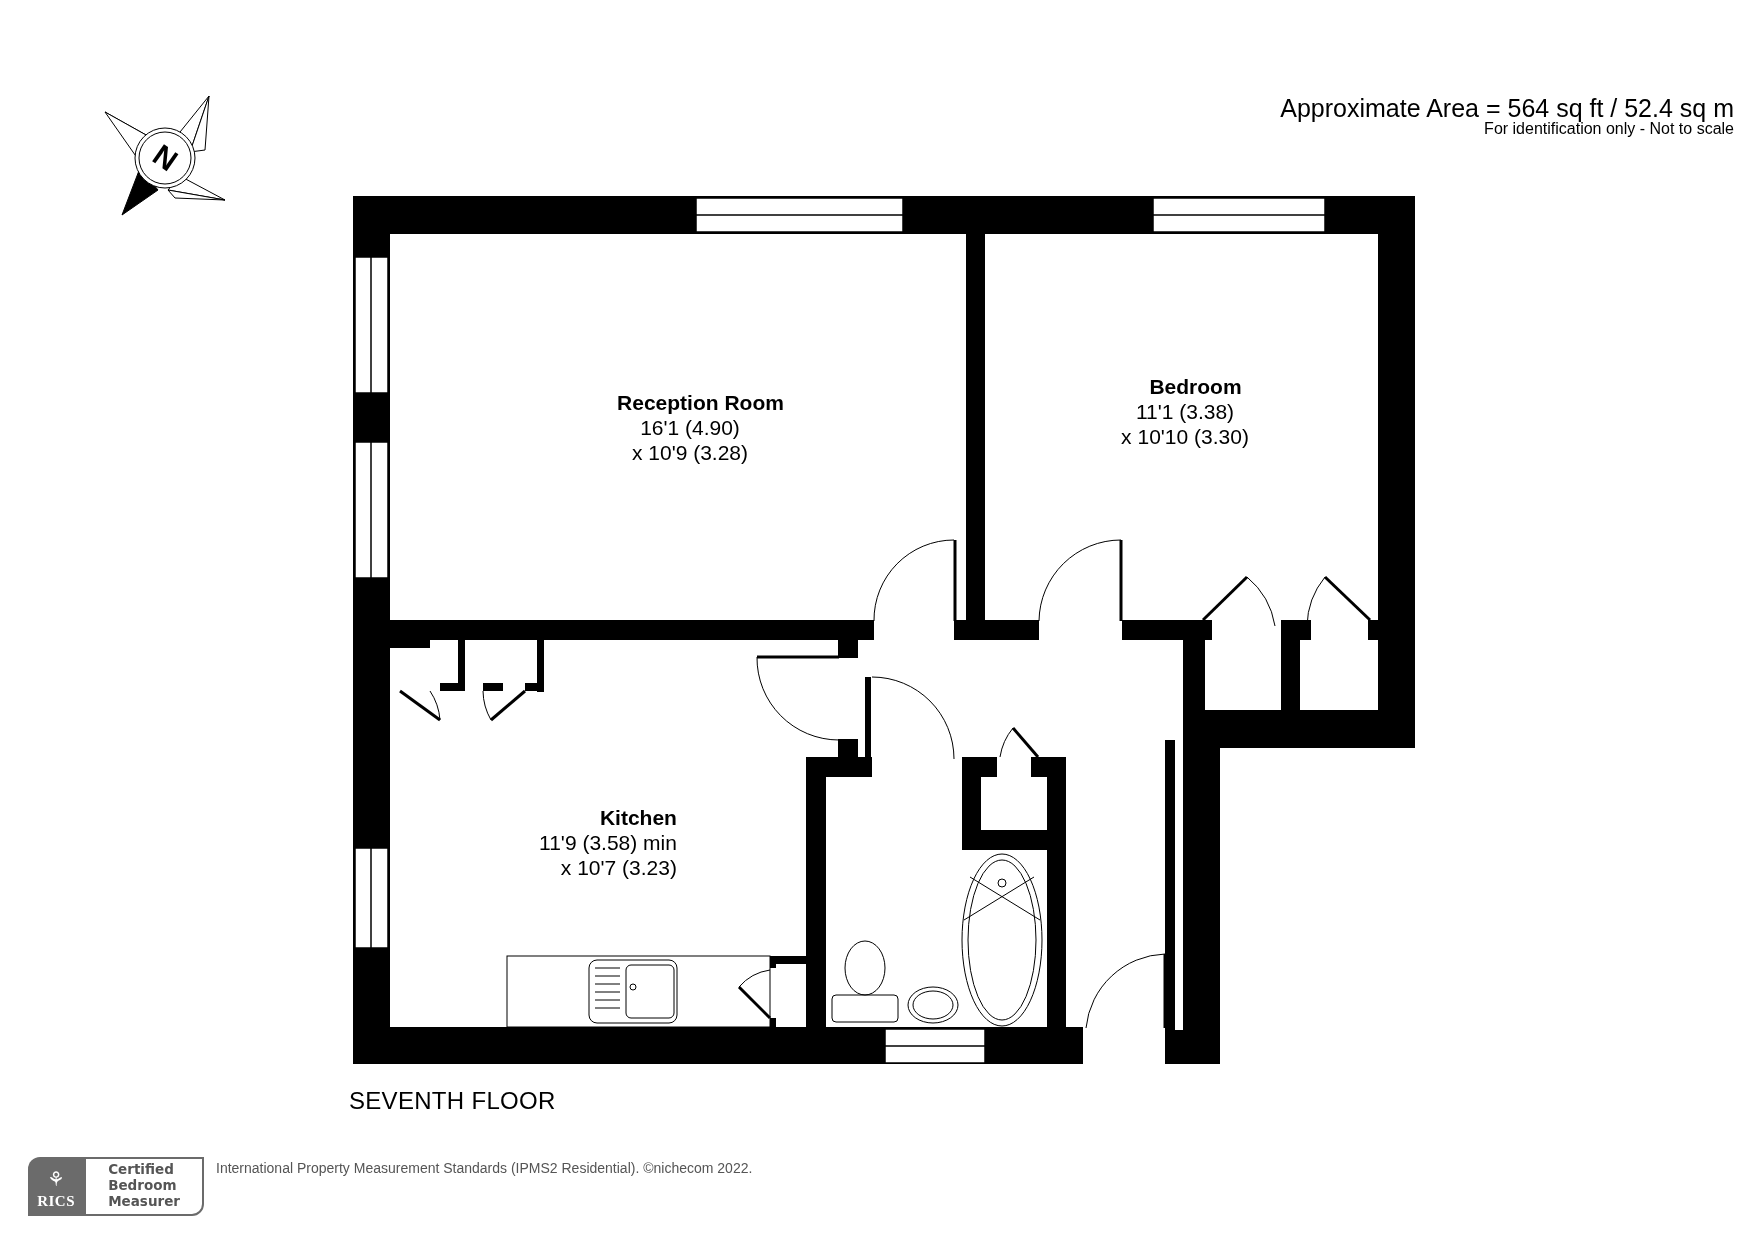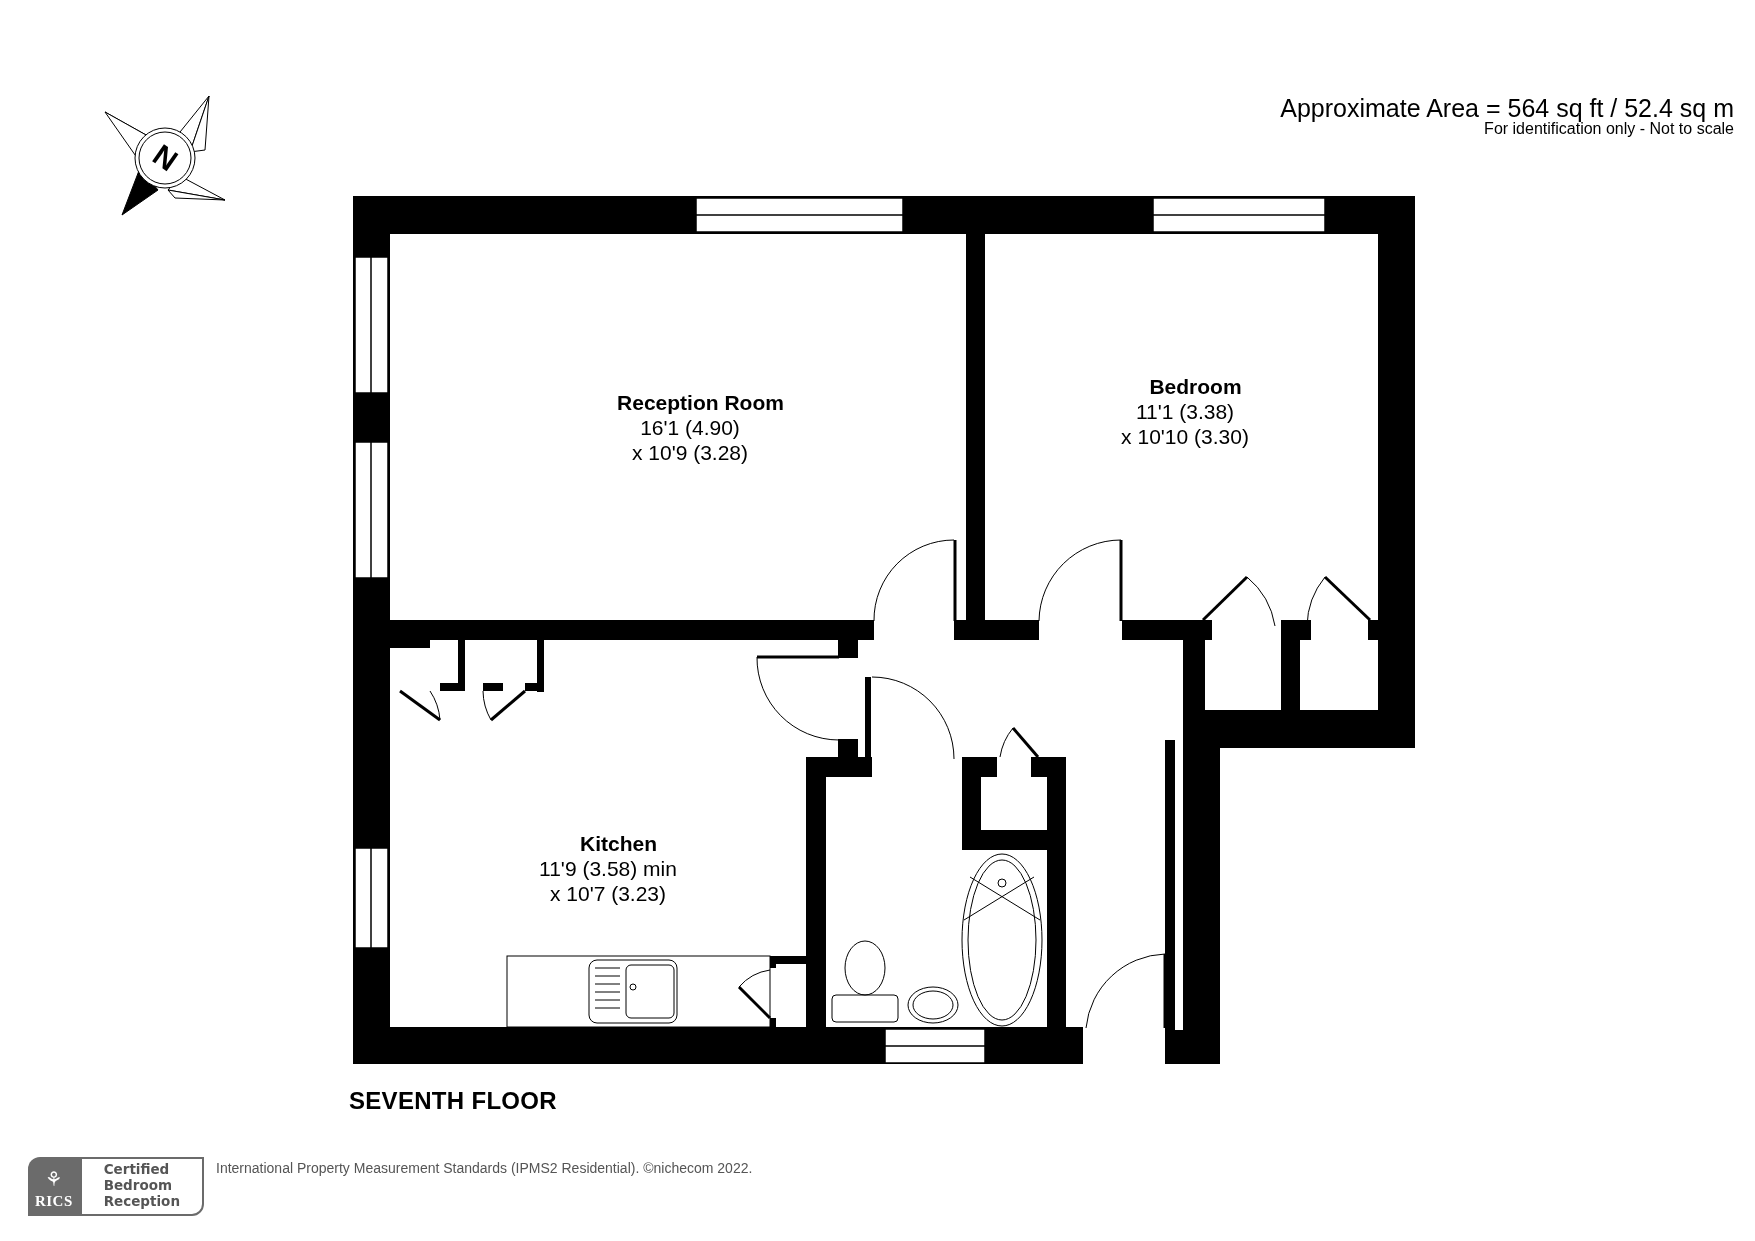--- a/index.html
+++ b/index.html
@@ -2,21 +2,21 @@
 <html><head>
 <meta charset="utf-8">
 <style>
   html, body { margin: 0; padding: 0; background: #ffffff; }
   body { width: 1755px; height: 1241px; position: relative; overflow: hidden; font-family: "Liberation Sans", sans-serif; color: #000; }
   .area-title { position: absolute; right: 21px; top: 82px; font-size: 25px; white-space: nowrap; margin-top: 12px; }
   .area-sub { position: absolute; right: 21px; top: 120px; font-size: 16px; white-space: nowrap; }
   svg.plan { position: absolute; left: 0; top: 0; }
   .room-label { position: absolute; text-align: center; font-size: 21px; line-height: 25px; transform: translateX(-50%); white-space: nowrap; }
   .room-label .name { font-weight: bold; padding-left: 21px; }
-  .floor-label { position: absolute; left: 349px; top: 1087px; font-size: 24px; font-weight: bold; letter-spacing: 0.3px; }
+  .floor-label { position: absolute; left: 349px; top: 1087px; font-size: 24px; font-weight: normal; letter-spacing: 0.3px; }
   .rics-badge { position: absolute; left: 28px; top: 1157px; width: 176px; height: 59px; display: flex; }
   .rics-dark { width: 58px; height: 59px; background: #6b6b6b; border-radius: 12px 0 0 0; color: #fff; display: flex; flex-direction: column; align-items: center; justify-content: flex-end; padding-bottom: 6px; box-sizing: border-box; }
   .rics-dark .lion { font-size: 20px; line-height: 20px; margin-bottom: 4px; }
   .rics-dark .rics-text { font-family: "Liberation Serif", serif; font-weight: bold; font-size: 15px; letter-spacing: 0.5px; }
   .rics-light { flex: 1; border: 2px solid #6b6b6b; border-left: none; border-radius: 0 0 12px 0; border-left: 2px solid #6b6b6b; padding: 2px 22px; box-sizing: border-box; color: #555; font-family: "DejaVu Sans", sans-serif; font-weight: bold; font-size: 13.5px; line-height: 16px; }
   .footer-text { position: absolute; left: 216px; top: 1159px; font-size: 14px; line-height: 18px; color: #555; }
 </style>
 </head>
 <body>
 
@@ -158,34 +158,34 @@
 <div class="room-label" style="left:690px; top:390px;">
   <div class="name">Reception Room</div>
   <div>16'1 (4.90)</div>
   <div>x 10'9 (3.28)</div>
 </div>
 <div class="room-label" style="left:1185px; top:374px;">
   <div class="name">Bedroom</div>
   <div>11'1 (3.38)</div>
   <div>x 10'10 (3.30)</div>
 </div>
-<div class="room-label" style="left:608px; top:831px;">
+<div class="room-label" style="left:608px; top:805px;text-align:right;">
   <div class="name">Kitchen</div>
   <div>11'9 (3.58) min</div>
   <div>x 10'7 (3.23)</div>
 </div>
 
 <div class="floor-label">SEVENTH FLOOR</div>
 
 <div class="rics-badge">
   <div class="rics-dark">
     <span class="lion">⚘</span>
     <span class="rics-text">RICS</span>
   </div>
   <div class="rics-light">
     <div>Certified</div>
     <div>Bedroom</div>
-    <div>Reception</div>
+    <div>Measurer</div>
   </div>
 </div>
 <div class="footer-text">
   <div>International Property Measurement Standards (IPMS2 Residential).   ©nichecom 2022.</div>
 </div>
 
 </body></html>

